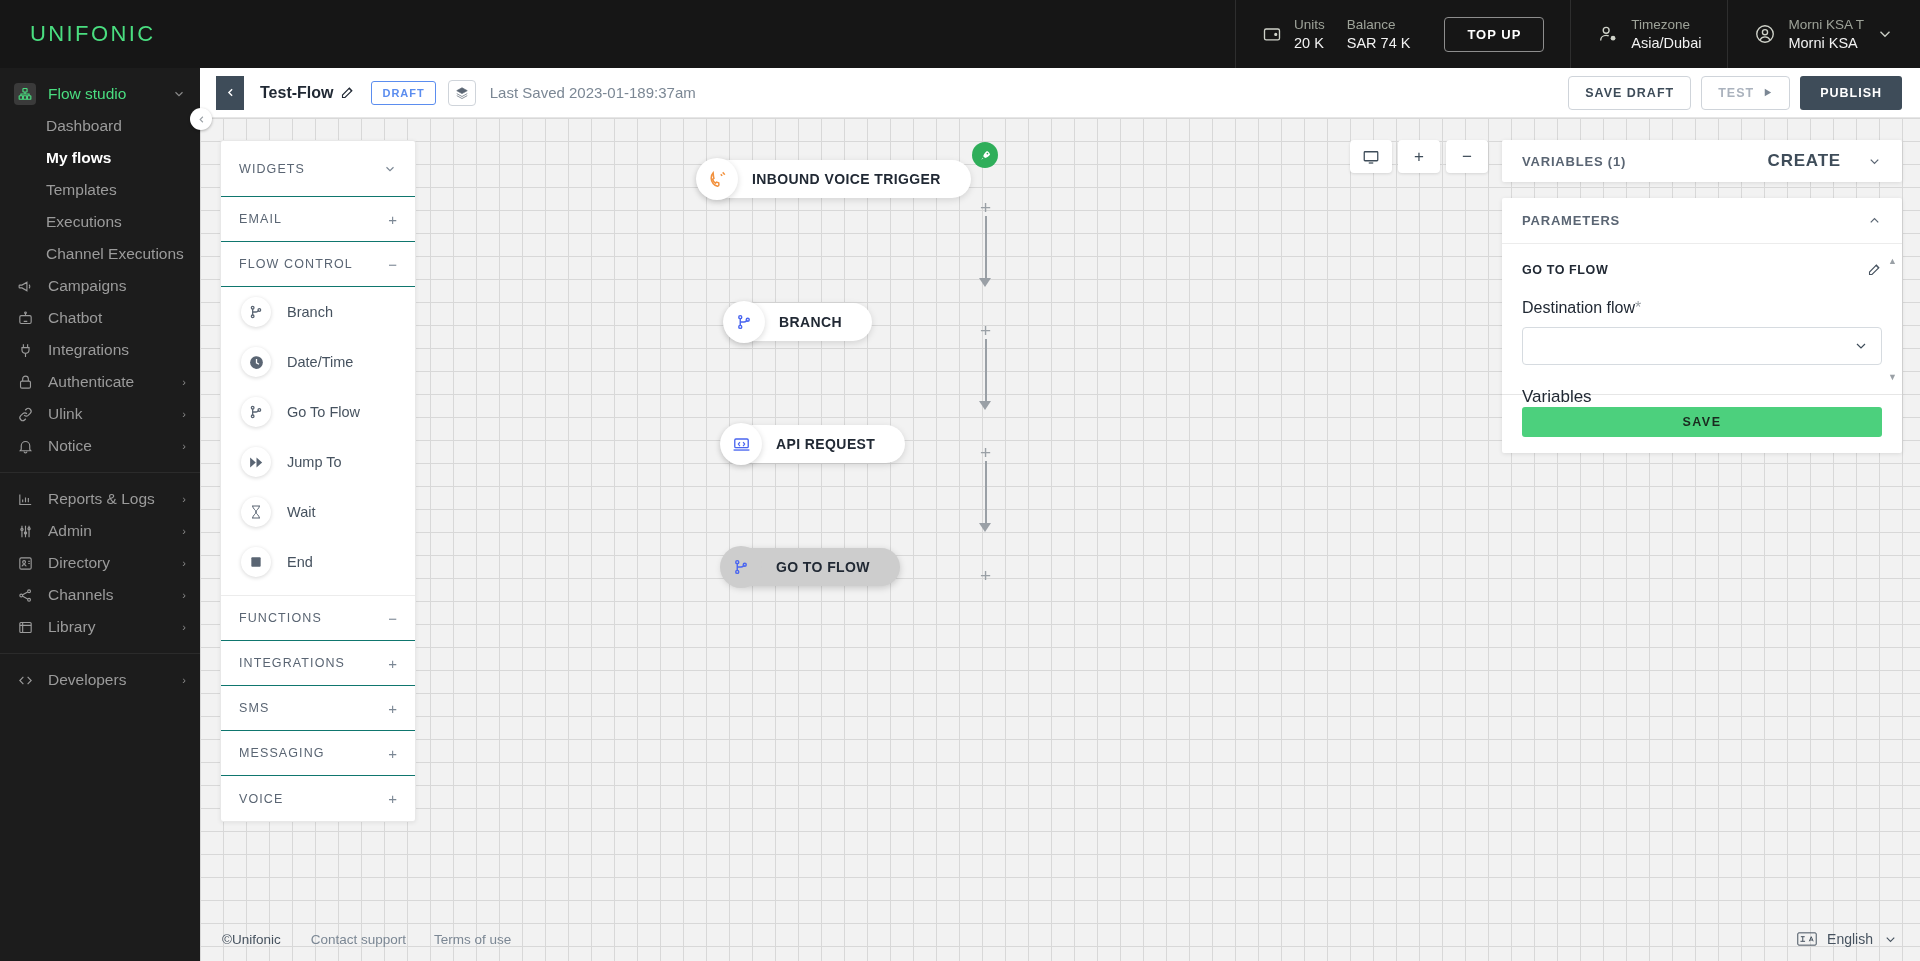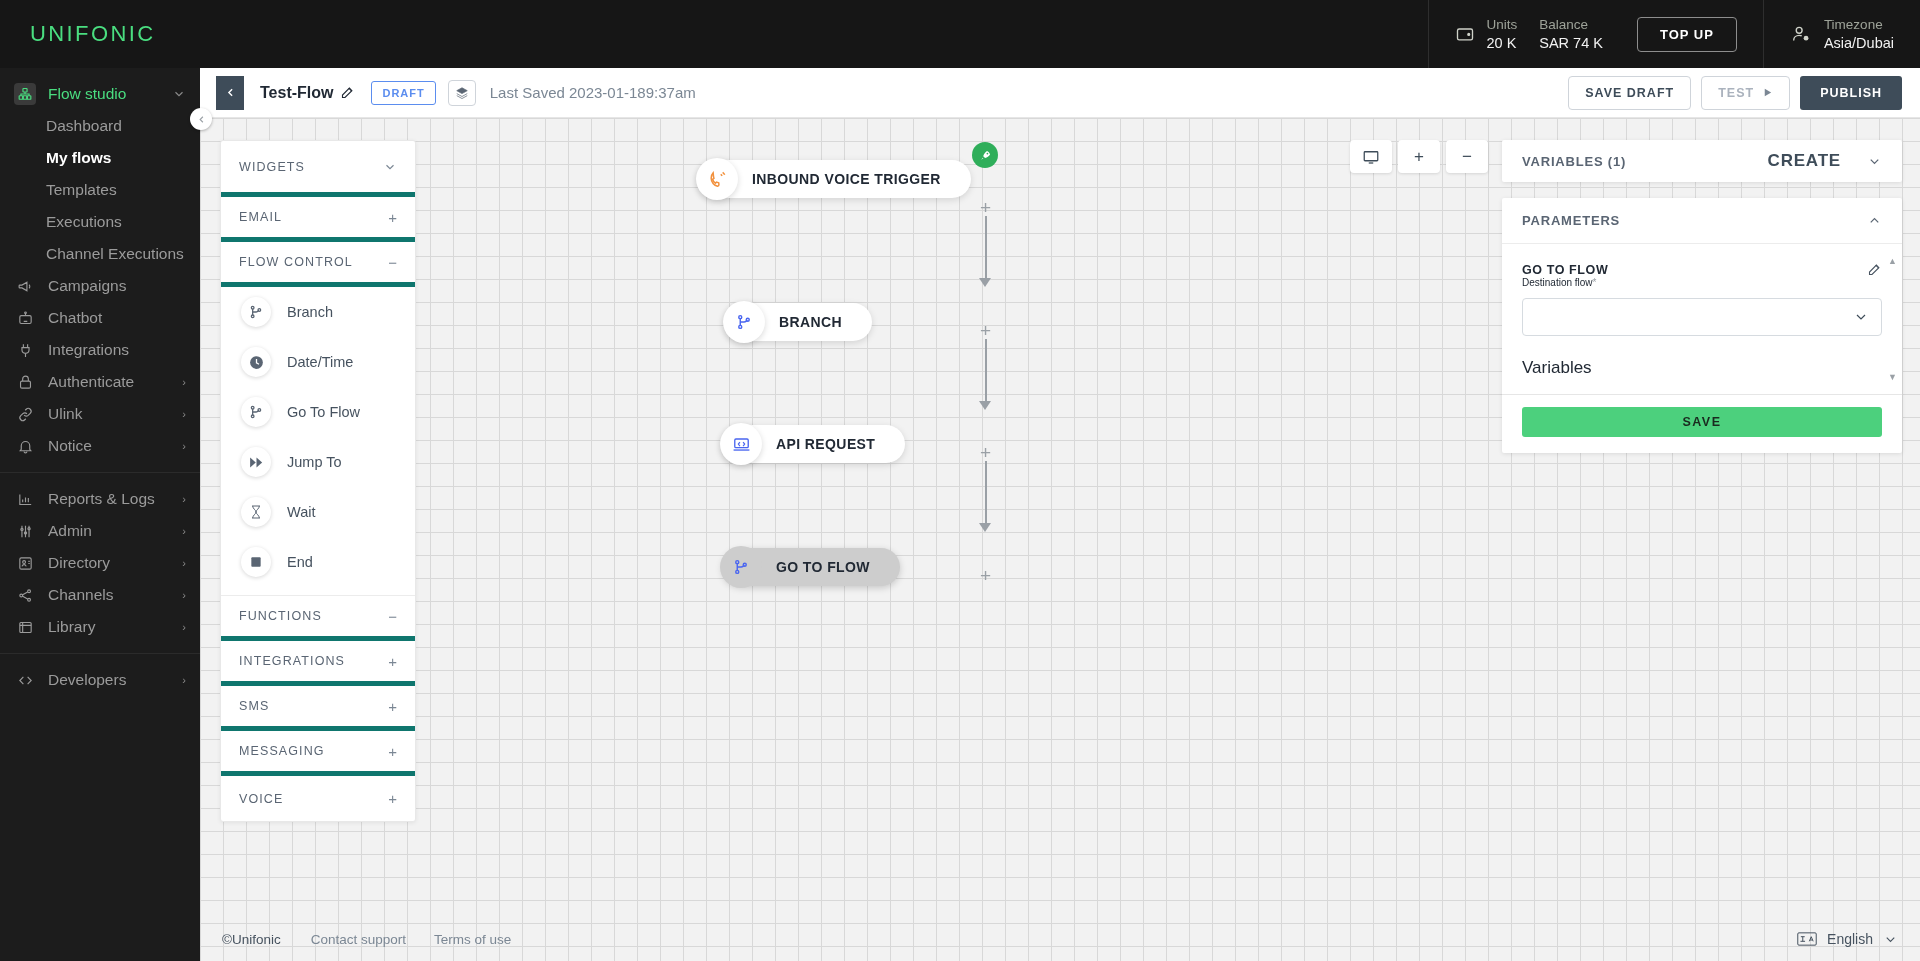--- a/index.html
+++ b/index.html
@@ -95,21 +95,21 @@
     letter-spacing: 1px; padding: 10px 20px; border-radius: 3px; border: none; cursor: pointer;
   }
   
   .widgets {
     position: absolute; top: 140px; left: 220px; width: 196px;
     background: #fff; border: 1px solid #e8e8e8; border-radius: 3px;
     box-shadow: 0 1px 4px rgba(0,0,0,.07); z-index: 10;
   }
   .wsec {
     height: 45px; display: flex; align-items: center; justify-content: space-between;
-    padding: 0 18px; border-bottom: 5px solid #0f766e; cursor: pointer;
+    padding: 0 18px; border-bottom: 1px solid #0f766e; cursor: pointer;
   }
   .wsec-t { font-size: 12.5px; letter-spacing: 1.1px; color: #5a6573; font-weight: 500; }
   .wsec-ic { color: #7b8794; font-size: 15px; }
   .wsec.tall { height: 56px; }
   .witem {
     display: flex; align-items: center; gap: 16px; height: 50px;
     padding-left: 20px; cursor: pointer;
   }
   .wcircle {
     width: 30px; height: 30px; border-radius: 50%; background: #fff;
@@ -176,21 +176,21 @@
   .rp-t { font-size: 13px; letter-spacing: .8px; color: #5a6573; font-weight: bold; }
   .rp-create { font-size: 17px; letter-spacing: .8px; color: #3e4c59; font-weight: bold; cursor: pointer; }
   .rp-params { top: 198px; height: 255px; }
   .rp-head {
     height: 46px; display: flex; align-items: center; justify-content: space-between;
     padding: 12px 20px; border-bottom: 1px solid #ececec;
   }
   .rp-body { padding: 18px 20px 10px 20px; position: relative; height: 150px; }
   .go-row { display: flex; align-items: center; justify-content: space-between; }
   .go-t { font-size: 12.5px; font-weight: bold; color: #212934; letter-spacing: .6px; }
-  .fld-l { font-size: 10px; color: #212934; }
+  .fld-l { margin-top: 22px; font-size: 16px; color: #212934; }
   .req { color: #9aa0a6; }
   .sel-box {
     margin-top: 10px; height: 38px; border: 1px solid #d6dbe0; border-radius: 4px;
     display: flex; align-items: center; justify-content: flex-end; padding-right: 12px;
     color: #3e4c59; cursor: pointer;
   }
   .vars-h { margin-top: 22px; font-size: 17px; color: #212934; }
   .rp-scroll { position: absolute; right: 6px; top: 12px; bottom: 12px; width: 8px; }
   .rp-scroll .tri { color: #9aa0a6; font-size: 9px; }
   .rp-foot { border-top: 1px solid #e6e6e6; padding: 12px 20px 14px 20px; }
@@ -244,20 +244,38 @@
           <path d="M4 19c0-3.3 2.7-5.5 6-5.5 1 0 2 .2 2.8.6"></path>
         <circle cx="17.5" cy="16.5" r="2.6" fill="#cfd2c9" stroke="none"></circle>
       </svg>
     </span>
     <div class="tb-col">
       <span class="tb-lab">Timezone</span>
       <span class="tb-val">Asia/Dubai</span>
     </div>
   </div>
 
+  <div class="tb-sec">
+    <span class="tb-icon">
+      <svg width="22" height="22" viewBox="0 0 24 24" fill="none" stroke="#cfd2c9" stroke-width="1.5">
+        <circle cx="12" cy="12" r="9"></circle>
+          <circle cx="12" cy="10" r="2.8"></circle>
+          <path d="M6.5 18.5c1.2-2.2 3.2-3.3 5.5-3.3s4.3 1.1 5.5 3.3"></path>
+      </svg>
+    </span>
+    <div class="tb-col">
+      <span class="tb-lab">Morni KSA T</span>
+      <span class="tb-val">Morni KSA</span>
+    </div>
+    <span class="chev-d">
+      <svg width="18" height="18" viewBox="0 0 24 24" fill="none" stroke="#c9cdc4" stroke-width="1.8">
+          <path d="M6 9l6 6 6-6"></path>
+        </svg>
+    </span>
+  </div>
 </div>
 
 <div class="leftnav">
   <div class="nav-item active-head">
     <span class="ic">
       <span class="ic-box">
         <svg width="14" height="14" viewBox="0 0 24 24" fill="none" stroke="#4ade80" stroke-width="2">
           <rect x="8.5" y="2.5" width="7" height="6" rx="1"></rect>
             <rect x="2" y="15" width="6" height="6" rx="1"></rect>
           <rect x="9" y="15" width="6" height="6" rx="1"></rect>

